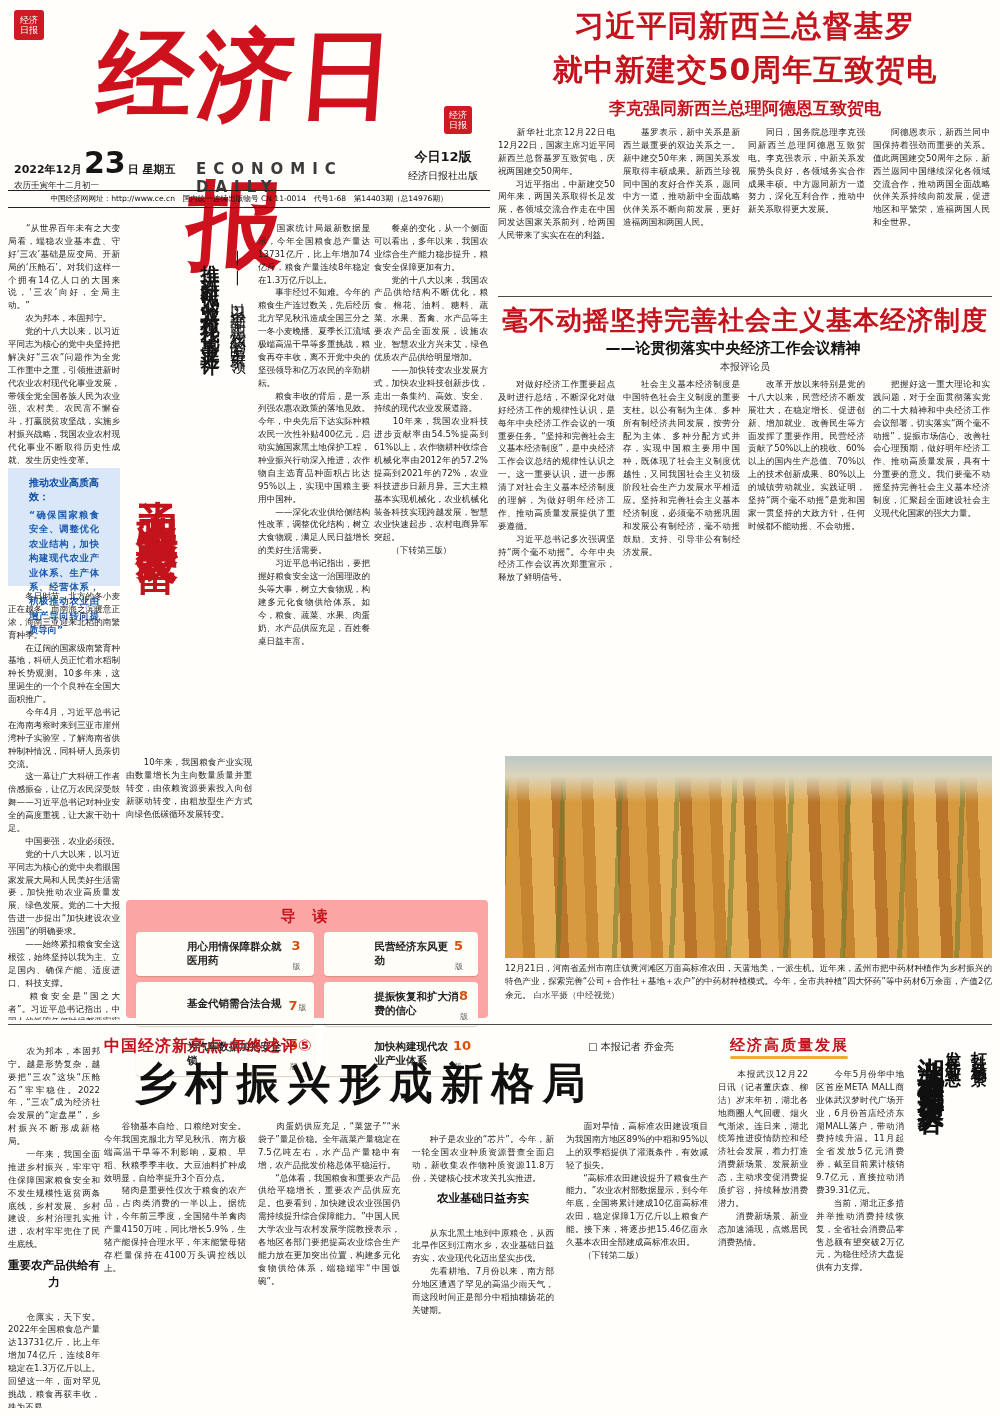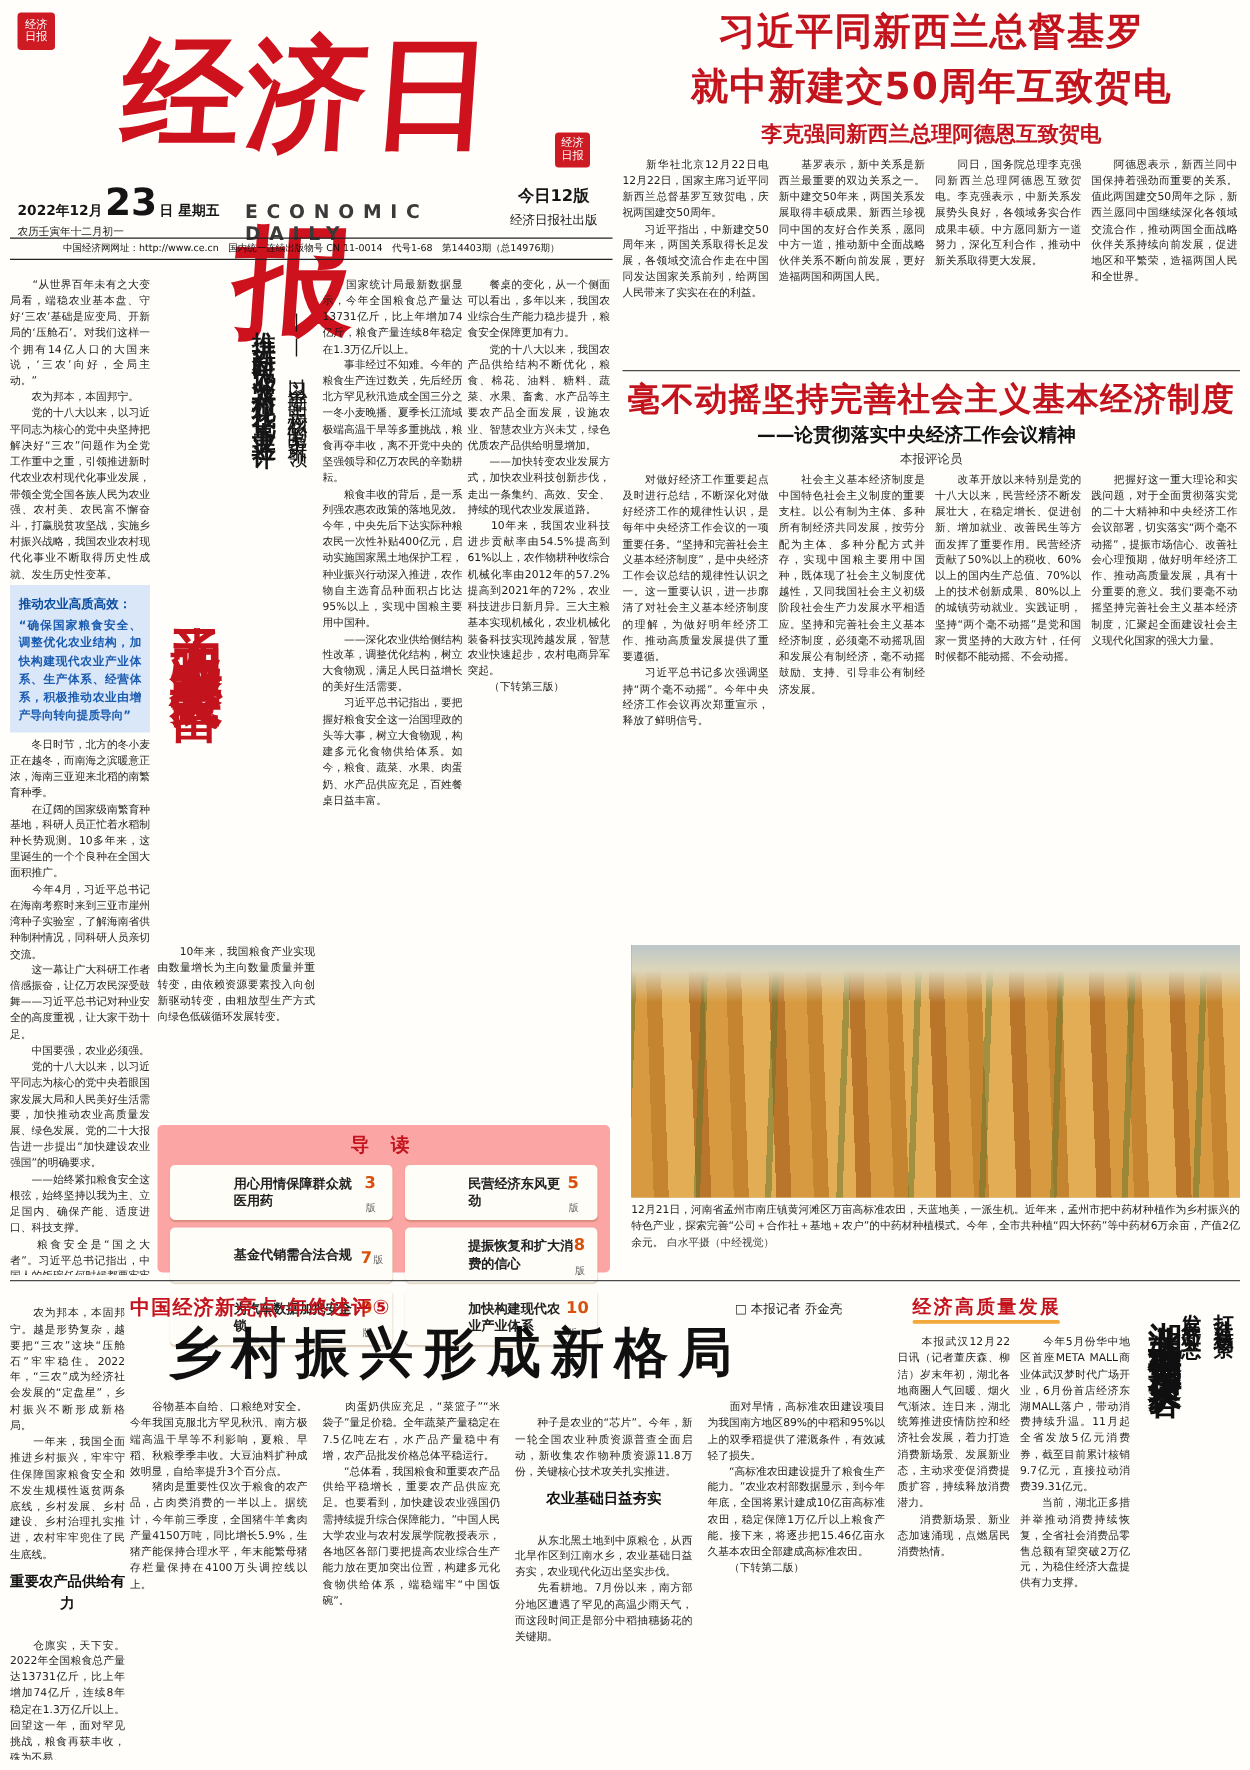--- a/index.html
+++ b/index.html
@@ -37,21 +37,21 @@
 
   .ed-h { font-size:26px; line-height:34px; font-weight:bold; letter-spacing:1px; }
   .ed-sub { font-size:15px; font-weight:bold; color:#111; }
   .ed-by { font-size:10px; color:#333; }
 
   .f-headline { font-size:42px; font-weight:bold; color:#c3131d; letter-spacing:5px;
                 line-height:62px; text-align:center; }
   .f-kicker1 { font-size:19px; font-weight:bold; letter-spacing:6px; line-height:29px; }
   .f-kicker2 { font-size:16px; letter-spacing:4px; line-height:27px; margin-top:0; }
 
-  .blue-box { background:#d9e7f8; padding:8px 7px; }
+  .blue-box { background:#d9e7f8; padding:8px 21px; }
   .bb-title { color:#0b4ea2; font-weight:bold; font-size:10px; margin-bottom:4px; }
   .bb-body { color:#1b5bb0; font-size:9.3px; line-height:1.55; font-weight:bold;
              text-align:justify; white-space:pre-line; }
 
   .daodu { background:#fca5a5; border-radius:4px; padding:7px 10px; }
   .dd-title { color:#c3131d; font-weight:bold; font-size:15px; letter-spacing:6px;
               text-align:center; margin-bottom:6px; }
   .dd-grid { display:grid; grid-template-columns:1.15fr 1fr; gap:6px 10px; }
   .dd-item { background:#fffdf8; border-radius:4px; padding:3px 7px; display:flex;
              align-items:center; justify-content:space-between; box-shadow:0 1px 1px rgba(120,70,0,.25); }

